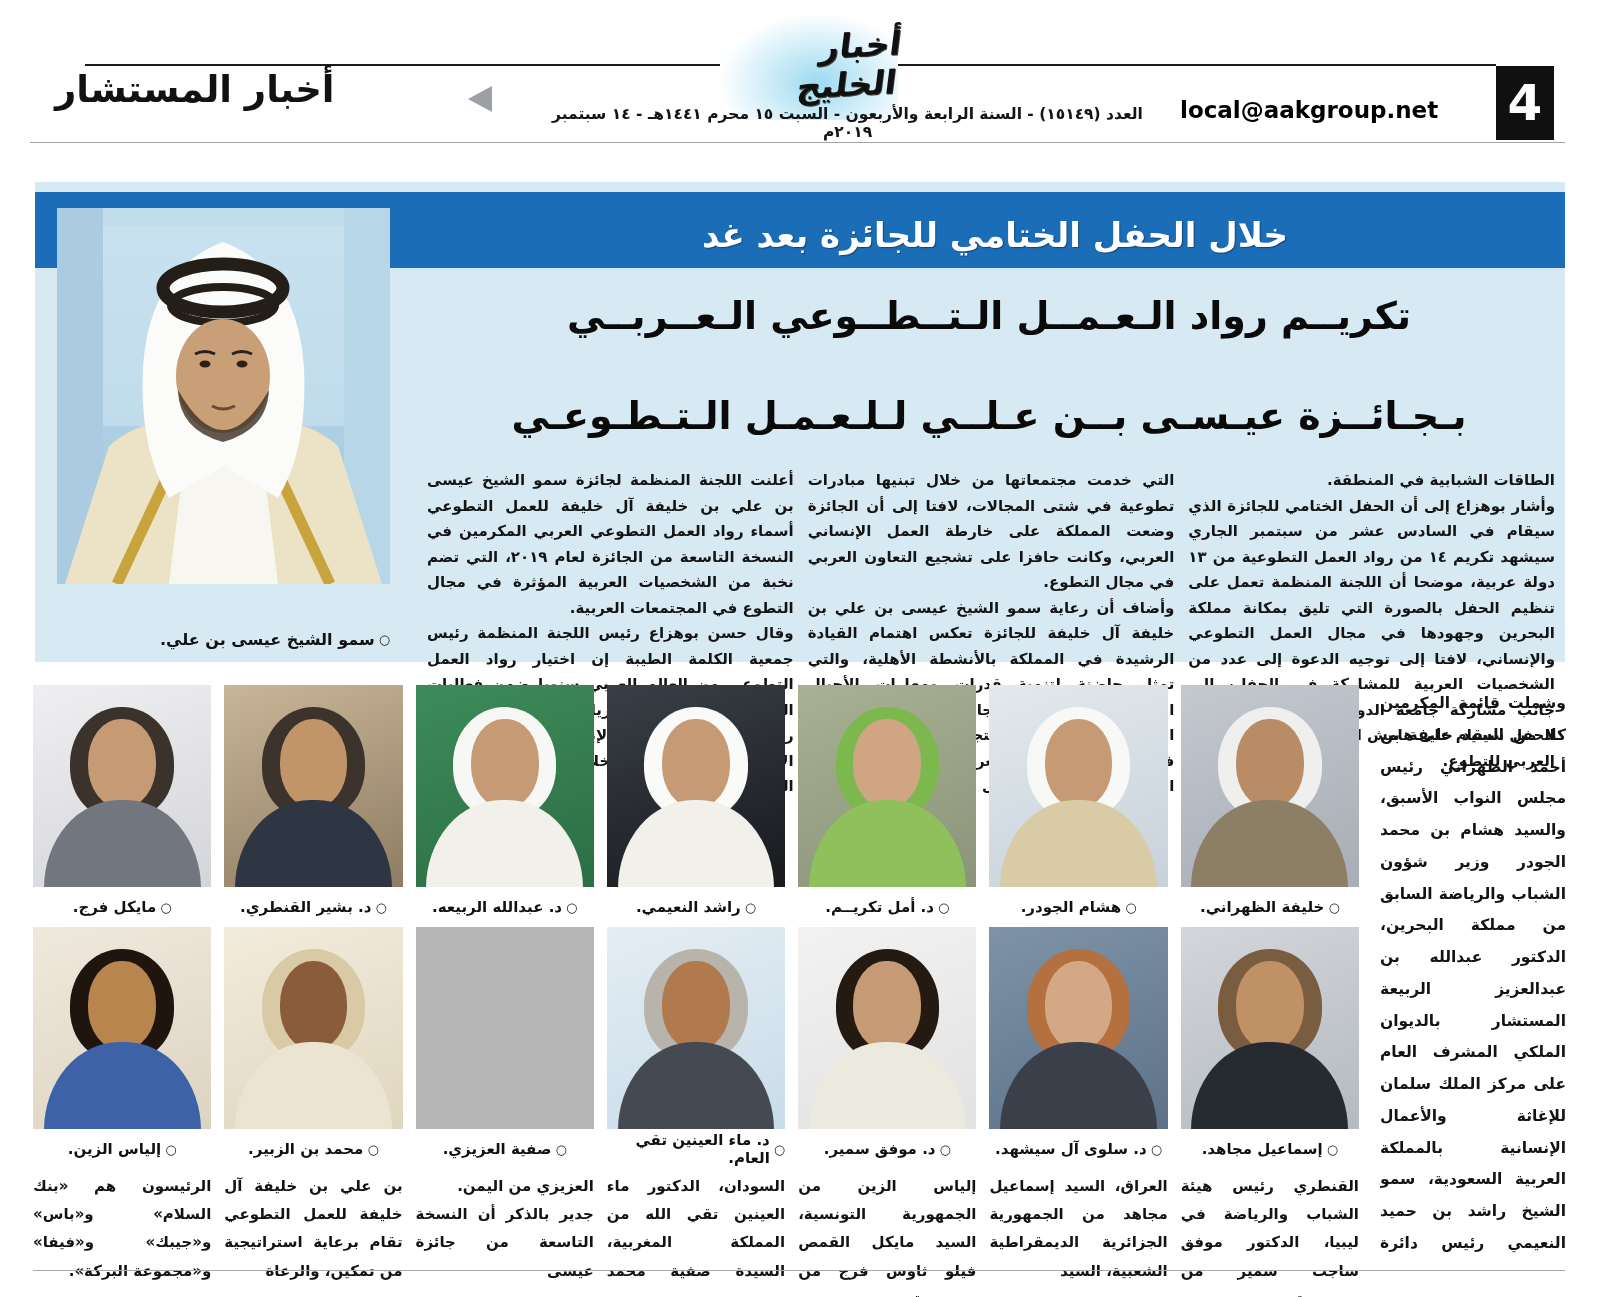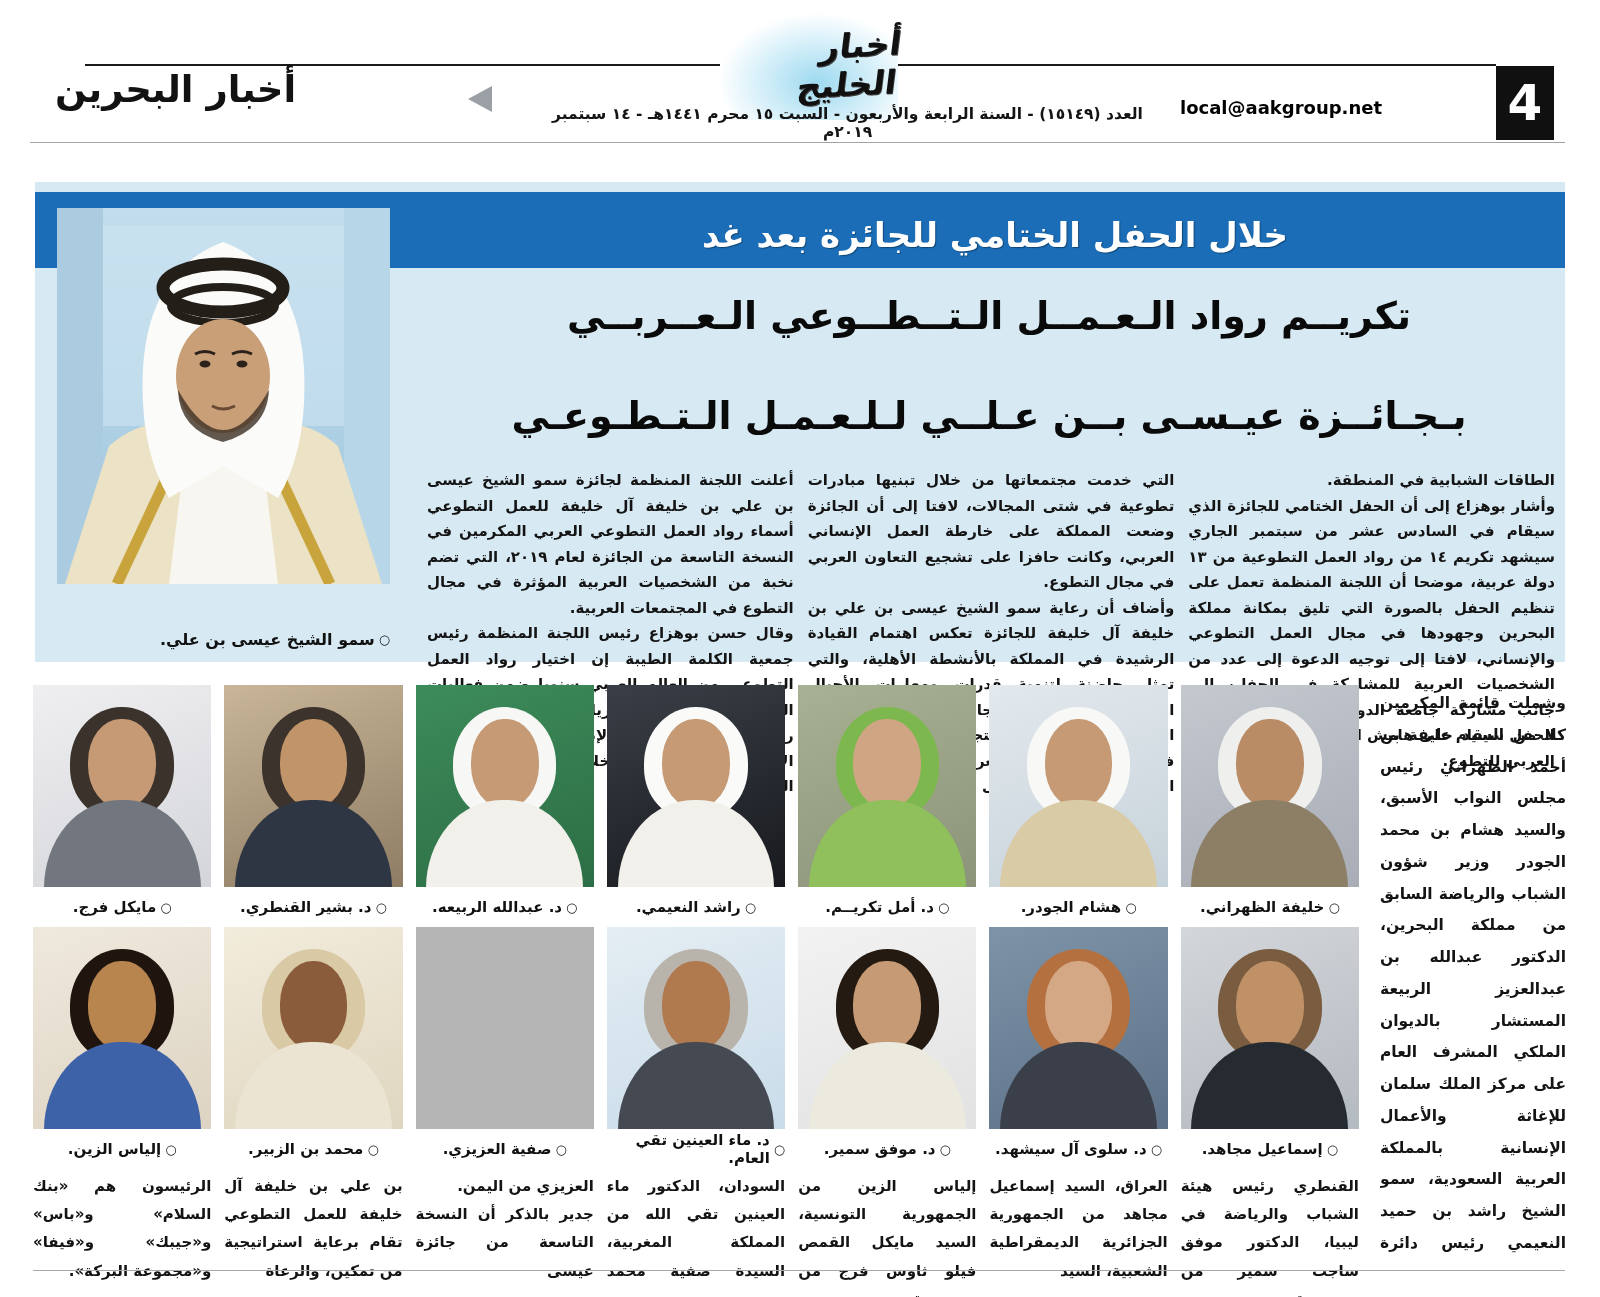--- a/index.html
+++ b/index.html
@@ -19,21 +19,21 @@
   #section-arrow{top:86px;left:468px;width:0;height:0;border-right:24px solid #9aa0a6;
                  border-top:13px solid transparent;border-bottom:13px solid transparent;}
 
   #logo{top:14px;left:720px;width:178px;height:106px;background:#fff;display:flex;
         align-items:center;justify-content:center;}
   #logo .splash{position:absolute;inset:0;background:radial-gradient(ellipse at 55% 65%,rgba(125,205,235,.75) 0%,rgba(150,215,240,.35) 45%,rgba(255,255,255,0) 72%);}
   #logo .logo-text{position:relative;font-size:33px;font-weight:bold;color:#101010;
         transform:skewX(-10deg) rotate(-3deg);text-shadow:1px 1px 0 #444;}
 
   #issue-line{top:105px;left:540px;width:615px;font-size:15.5px;font-weight:bold;text-align:center;color:#141414;}
-  #email{top:97px;left:1180px;width:190px;font-size:18px;font-weight:bold;direction:ltr;text-align:center;color:#000;}
+  #email{top:97px;left:1180px;width:190px;font-size:23px;font-weight:bold;direction:ltr;text-align:center;color:#000;}
   #page-box{top:66px;left:1496px;width:58px;height:74px;background:#101010;color:#fff;
             display:flex;align-items:center;justify-content:center;font-size:50px;font-weight:bold;}
 
   
   #article{top:182px;left:35px;width:1530px;height:480px;background:#d7eaf4;}
   #kicker{position:absolute;top:10px;left:0;width:100%;height:76px;background:#1a6db6;
           color:#fff;font-size:34px;font-weight:bold;line-height:86px;text-align:center;
           padding-left:390px;box-sizing:border-box;text-shadow:1px 1px 1px rgba(0,0,0,.35);}
   #sheikh-photo{position:absolute;top:26px;left:22px;width:333px;height:376px;}
   #main-caption{position:absolute;top:448px;left:22px;width:333px;text-align:right;
@@ -78,21 +78,21 @@
 </head>
 <body>
 
 <div id="page">
 
   <div id="rule-left" class="abs rule"></div>
   <div id="rule-right" class="abs rule"></div>
   <div id="rule-tick" class="abs"></div>
   <div id="hdr-underline" class="abs"></div>
 
-  <div id="section-title" class="abs">أخبار البحرين</div>
+  <div id="section-title" class="abs">أخبار المستشار</div>
   <div id="section-arrow" class="abs"></div>
 
   <div id="logo" class="abs">
     <div class="splash"></div>
     <div class="logo-text">أخبار الخليج</div>
   </div>
 
   <div id="issue-line" class="abs">العدد (١٥١٤٩) - السنة الرابعة والأربعون - السبت ١٥ محرم ١٤٤١هـ - ١٤ سبتمبر ٢٠١٩م</div>
   <div id="email" class="abs">local@aakgroup.net</div>
   <div id="page-box" class="abs">4</div>

